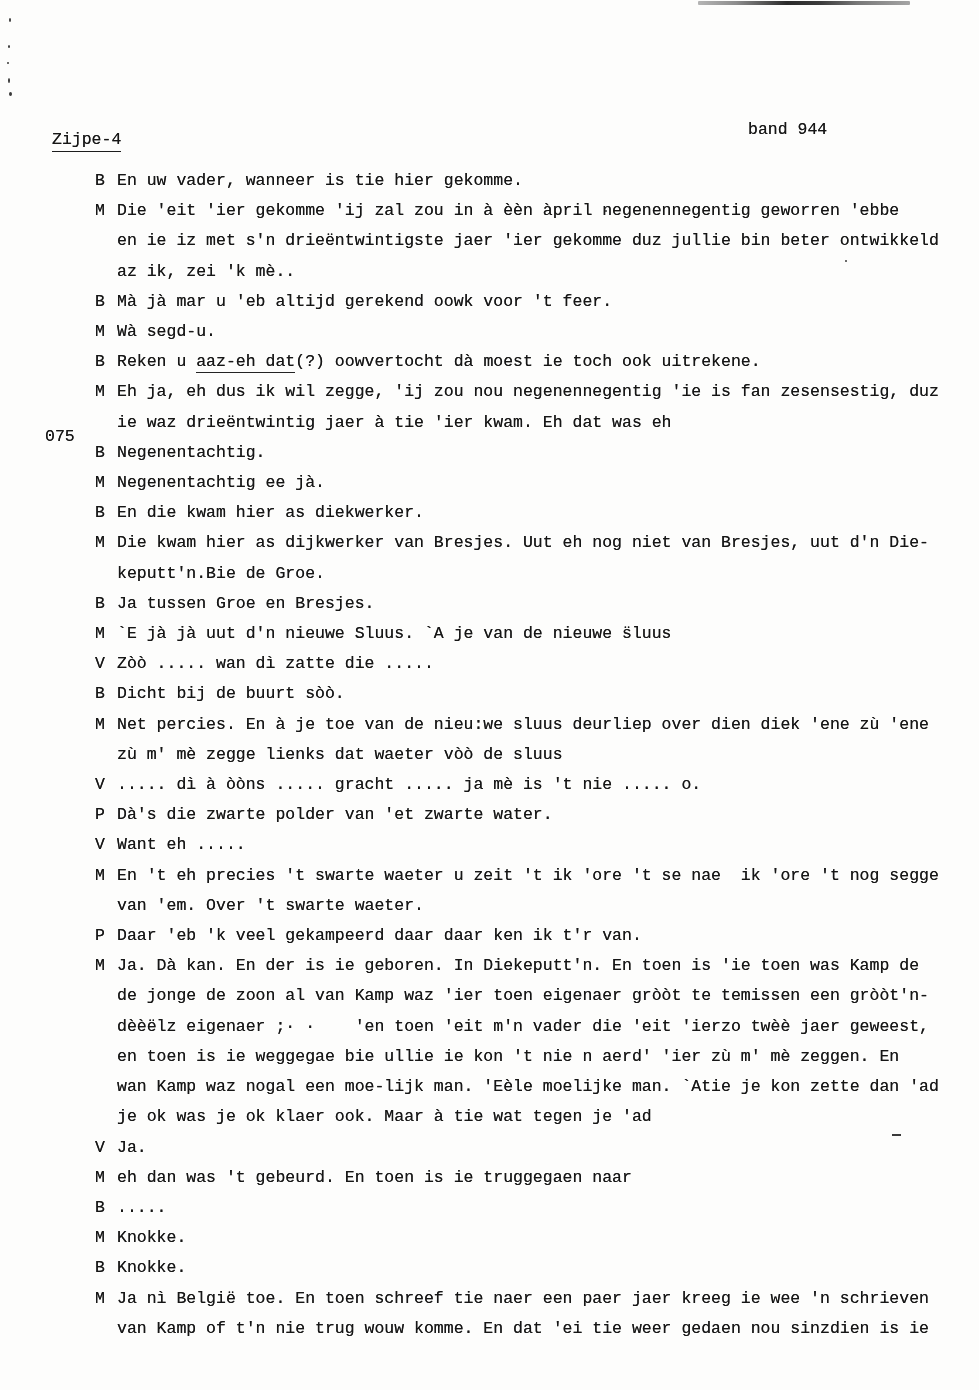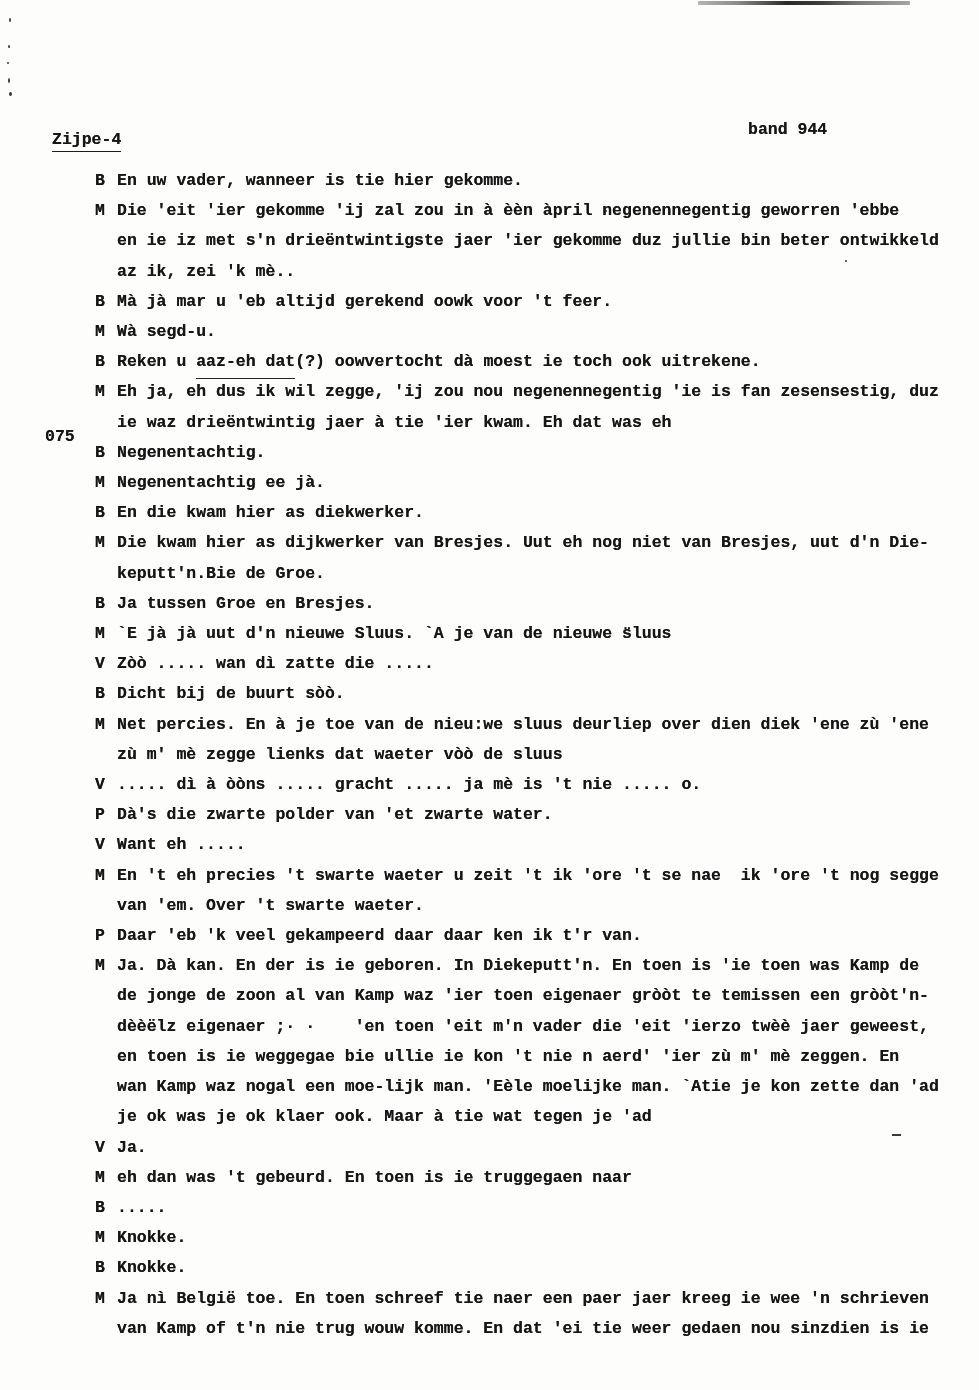--- a/index.html
+++ b/index.html
@@ -8,21 +8,20 @@
     background: #ffffff;
   }
   .page {
     position: relative;
     width: 979px;
     height: 1390px;
     background: #fdfdfc;
     overflow: hidden;
     font-family: "Liberation Mono", "DejaVu Sans Mono", monospace;
     color: #161616;
-    font-weight: bold;
   }
   .typewriter {
     font-size: 16.5px;
     letter-spacing: 0px;
     text-shadow: 0 0 0.6px rgba(10,10,10,0.75);
     white-space: pre-wrap;
   }
   .hdr-left {
     position: absolute;
     left: 52px;
@@ -52,21 +51,21 @@
     left: 0;
     top: 0;
   }
   .t-num {
     position: absolute;
     left: -50px;
     top: 14px;
   }
   .u-seg {
     border-bottom: 1.6px solid #242424;
-    padding-bottom: 7px;
+    padding-bottom: 1px;
   }
   
   .scan-topline {
     position: absolute;
     top: 1px;
     left: 698px;
     width: 212px;
     height: 4px;
     background: linear-gradient(90deg, #b5b5b5 0%, #8d8d8d 18%, #2a2a2a 42%, #3c3c3c 58%, #777 75%, #a5a5a5 100%);
     border-radius: 1px;

